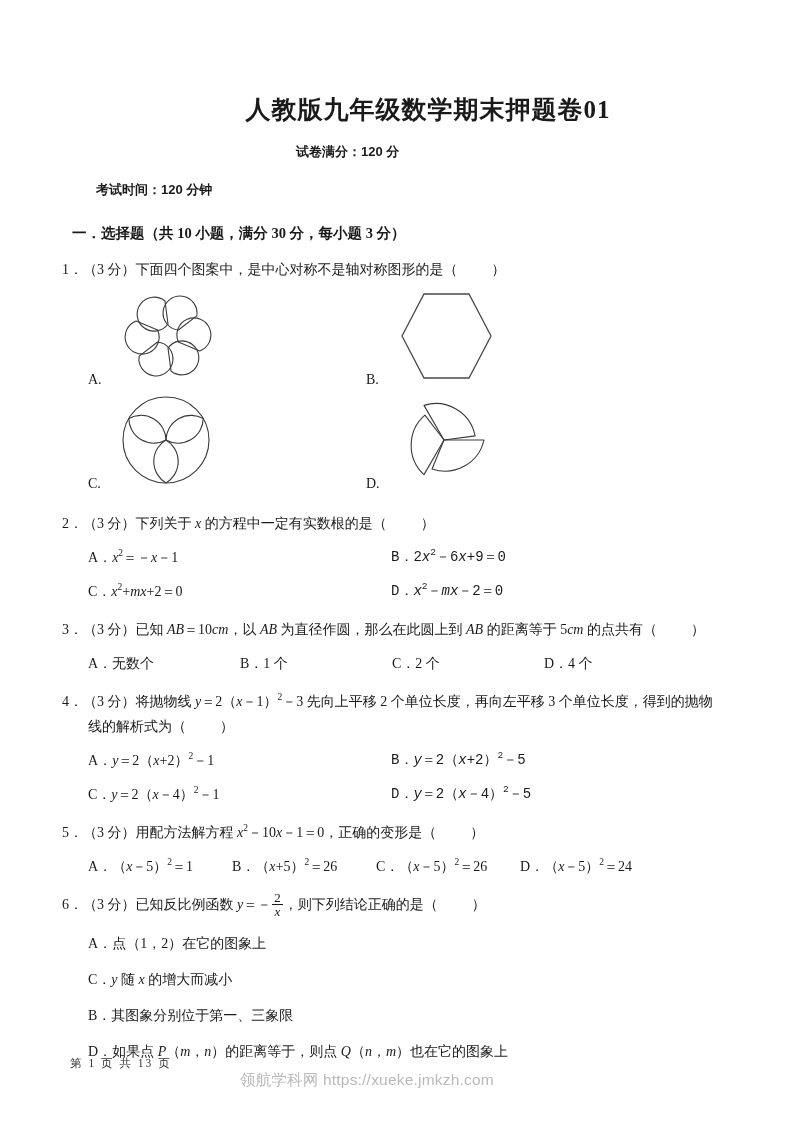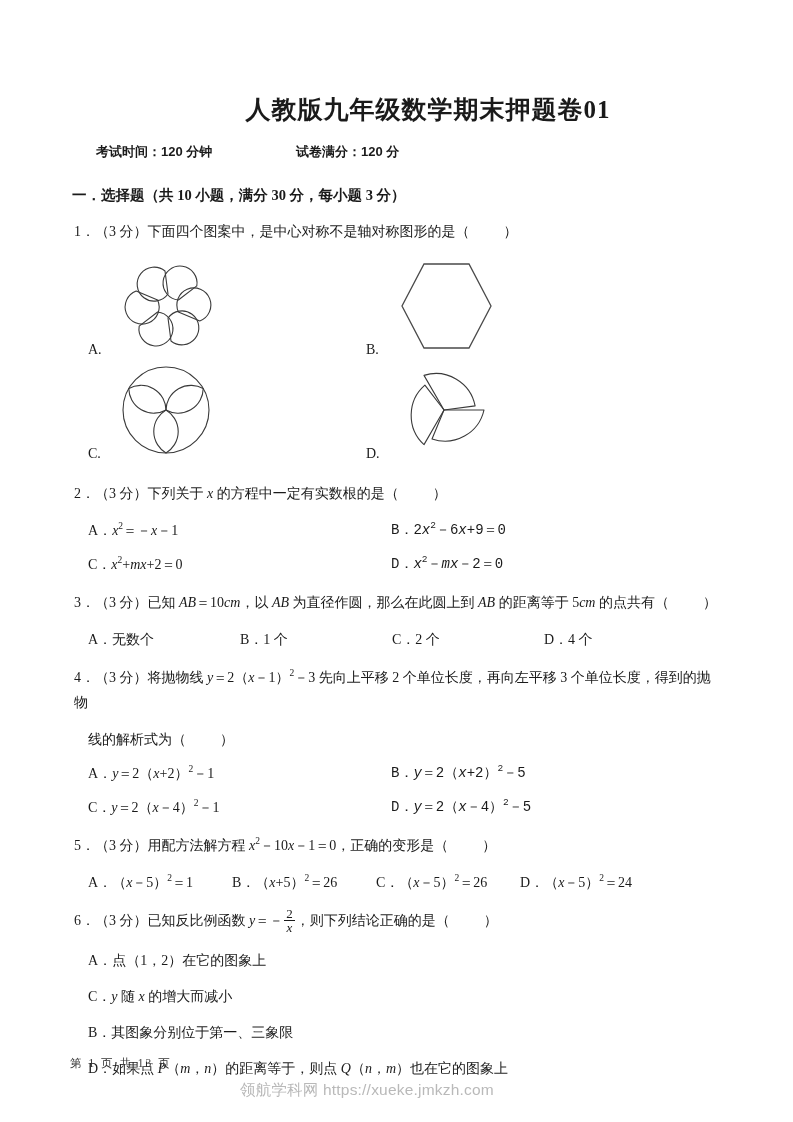--- a/index.html
+++ b/index.html
@@ -45,39 +45,39 @@
   .meta-row {
     display: flex;
     font-weight: bold;
     font-size: 13px;
     font-family: "Liberation Sans", "DejaVu Sans", sans-serif;
     margin: 10px 0 0 0;
     padding-left: 34px;
     line-height: 20px;
   }
   .meta-item { white-space: nowrap; }
-  .meta-item.m1 { width: 200px; }
+  .meta-item.m1 { width: 200px; margin-top: 38px; }
   .meta-item.m2 { width: 196px; }
   .meta-item.m3 { width: auto; }
 
   
   .section-head {
     font-weight: bold;
     font-size: 14.5px;
     margin: 22px 0 0 10px;
     line-height: 22px;
   }
 
   
   .q {
     margin: 13px 0 0 0;
     font-size: 14px;
     line-height: 25px;
   }
-  .q-stem { margin: 12px; }
+  .q-stem { margin: 0; }
   .q-stem-cont {
     margin: 0;
     padding-left: 26px;
   }
   .opts {
     padding-left: 26px;
   }
   .opt-row {
     display: flex;
     margin-top: 9px;
@@ -166,21 +166,21 @@
     left: 8px;
     top: 0;
     font-size: 11.5px;
     letter-spacing: 2px;
     color: #333;
     white-space: nowrap;
   }
   .watermark {
     position: absolute;
     left: 178px;
-    top: 24px;
+    top: 14px;
     font-size: 15.5px;
     color: #b9b9b9;
     font-family: "Liberation Sans", "DejaVu Sans", sans-serif;
     white-space: nowrap;
     letter-spacing: 0.2px;
   }
 </style>
 </head>
 <body>
 

